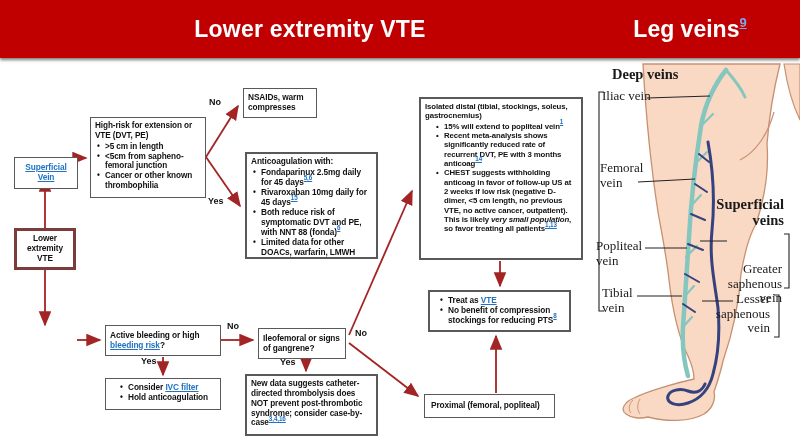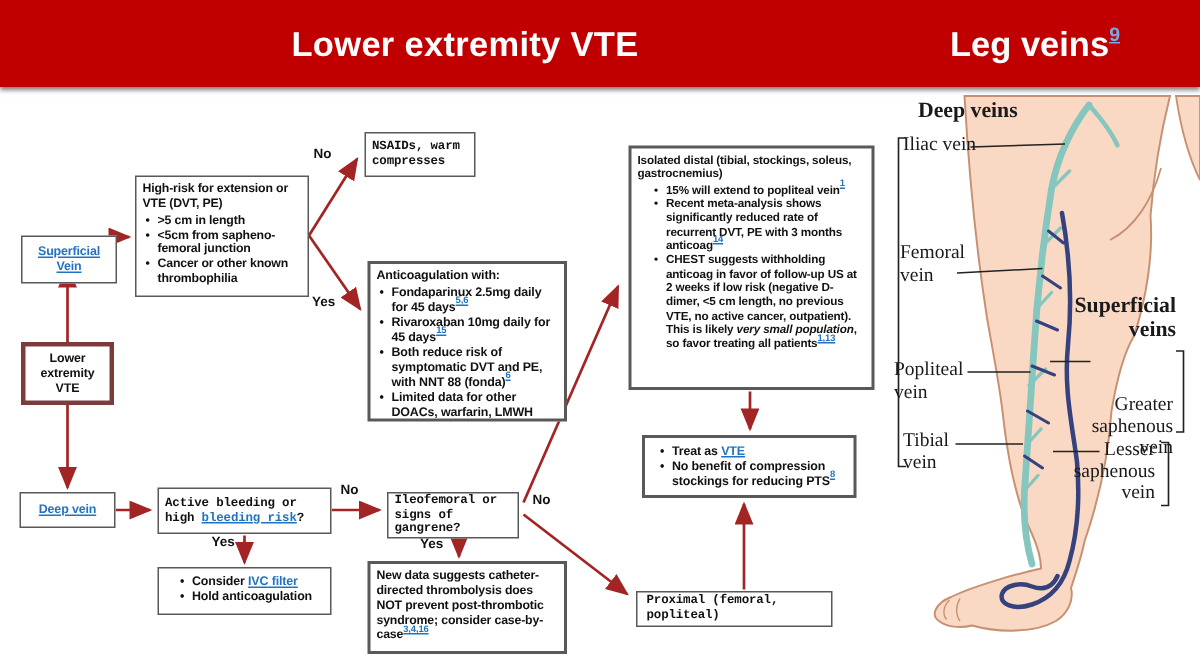--- a/index.html
+++ b/index.html
@@ -27,21 +27,21 @@
     position:relative;top:-7px;font-weight:bold;
   }
   
   .box{
     position:absolute;background:#ffffff;border:1.4px solid #595959;
     color:#111;font-weight:bold;font-size:8.3px;line-height:1.2;
     padding:3px 4px;box-sizing:border-box;letter-spacing:-.1px;
   }
   .box.big{border-width:2px;}
   .center{display:flex;align-items:center;justify-content:center;text-align:center;}
-  .vcenter{display:flex;align-items:center;font-family:Liberation Mono, monospace;}
+  .vcenter{display:flex;align-items:center;}
   .root{border:3px solid #7D3C3C;}
   .link{color:#2173C2;text-decoration:underline;font-weight:bold;cursor:pointer;}
   sup.ref{
     color:#2173C2;text-decoration:underline;font-size:6.3px;
     position:relative;top:-1px;line-height:0;font-weight:bold;
   }
   ul.bul{list-style:none;margin:1px 0 0 0;padding:0;}
   ul.bul li{position:relative;padding-left:10px;margin:0;}
   ul.bul li::before{content:"\2022";position:absolute;left:2px;top:0;}
   .small-font{font-size:7.8px;}
@@ -94,38 +94,35 @@
   </svg>
 
   <div class="box center" style="left:14px;top:157px;width:64px;height:32px;">
     <a class="link">Superficial Vein</a>
   </div>
 
   <div class="box root center" style="left:14px;top:228px;width:62px;height:42px;">
     <span>Lower extremity VTE</span>
   </div>
 
-  <div class="box center" style="left:13px;top:328px;width:64px;height:24px;">
-    <a class="link">Deep vein</a>
-  </div>
 
   <div class="box" style="left:90px;top:117px;width:116px;height:81px;font-size:8.2px;">
     <div>High-risk for extension or VTE (DVT, PE)</div>
     <ul class="bul">
       <li>&gt;5 cm in length</li>
       <li>&lt;5cm from sapheno-femoral junction</li>
       <li>Cancer or other known thrombophilia</li>
     </ul>
   </div>
 
   <div class="box vcenter" style="left:243px;top:88px;width:74px;height:30px;">
     <span>NSAIDs, warm compresses</span>
   </div>
 
-  <div class="box big" style="left:245px;top:152px;width:133px;height:107px;margin-top:22px;">
+  <div class="box big" style="left:245px;top:152px;width:133px;height:107px;">
     <div>Anticoagulation with:</div>
     <ul class="bul">
       <li><span>Fondaparinux 2.5mg daily for 45 days</span><sup class="ref">5,6</sup></li>
       <li><span>Rivaroxaban 10mg daily for 45 days</span><sup class="ref">15</sup></li>
       <li><span>Both reduce risk of symptomatic DVT and PE, with NNT 88 (fonda)</span><sup class="ref">6</sup></li>
       <li><span>Limited data for other DOACs, warfarin, LMWH</span></li>
     </ul>
   </div>
 
   <div class="box big small-font" style="left:419px;top:97px;width:164px;height:163px;">

